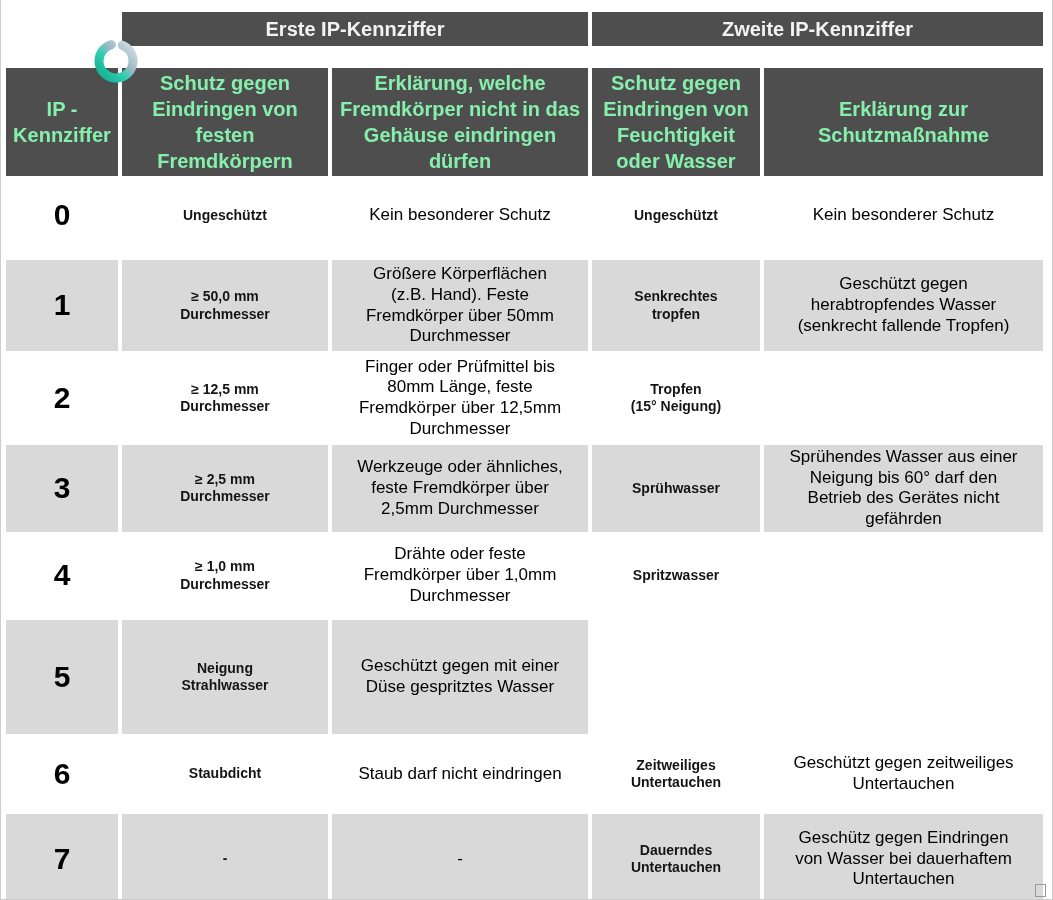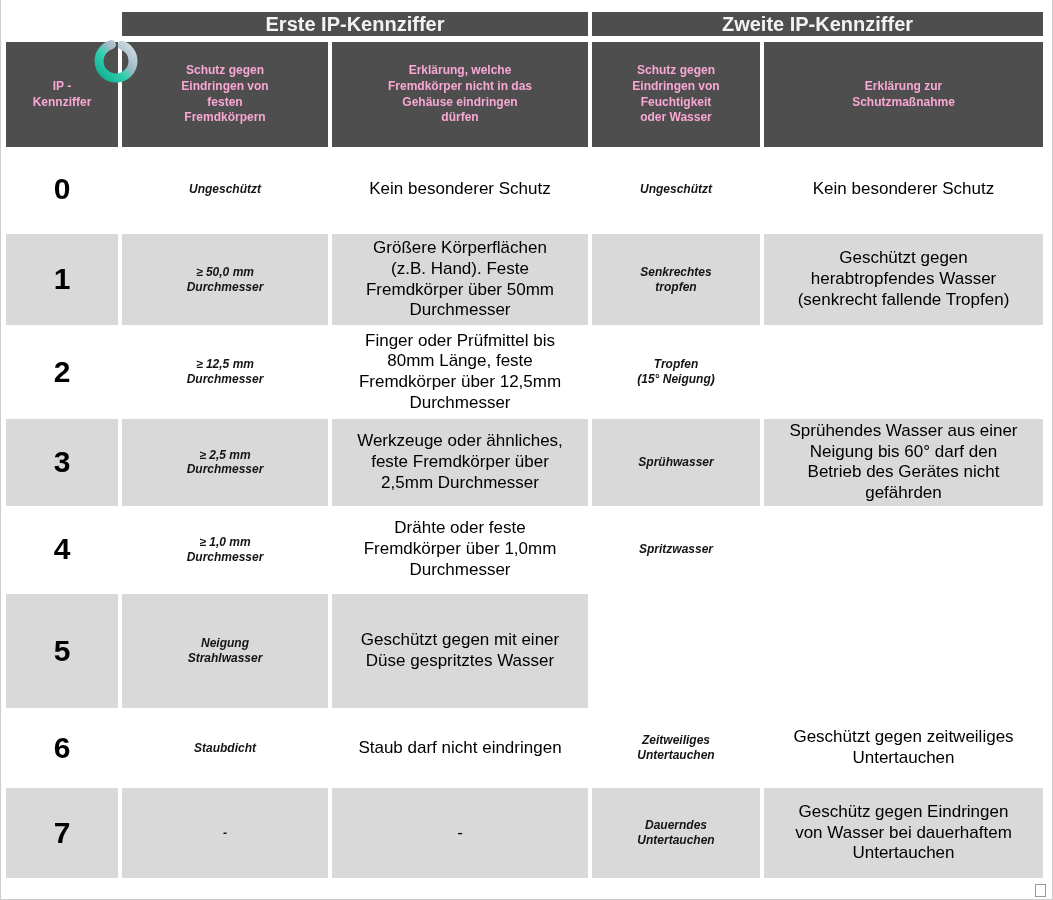--- a/index.html
+++ b/index.html
@@ -26,48 +26,48 @@
   .cell {
     display:flex; align-items:center; justify-content:center;
     text-align:center;
     white-space:pre-line;
     line-height:1.22;
     padding:2px 4px;
     box-sizing:border-box;
   }
 
   
-  .banner { height:24px; margin-bottom:6px; }
+  .banner { height:34px; margin-bottom:22px; }
   .bcell {
     background:#4e4e4e; color:#f2f2f2;
     font-weight:700; font-size:20px;
     display:flex; align-items:center; justify-content:center;
   }
   .bcell.first  { grid-column:2 / 4; }
   .bcell.second { grid-column:4 / 6; }
 
   
   .rh { height:105px; }
   .rh .cell {
-    background:#4e4e4e; color:#f9a8d4;
-    font-weight:700; font-size:12px; line-height:1.3;
+    background:#4e4e4e; color:#86efac;
+    font-weight:700; font-size:20px; line-height:1.3;
   }
 
   
   .r0{height:85px}.r1{height:95px}.r2{height:90px}.r3{height:90px}
   .r4{height:85px}.r5{height:118px}.r6{height:76px}.r7{height:94px}
 
   .g .cell {
     background:#d9d9d9;
     border-top:2px solid #ffffff;
     border-bottom:2px solid #ffffff;
   }
 
   .digit  { font-size:30px; font-weight:700; color:#000000; }
-  .blabel { font-size:12px; font-weight:700; color:#141414;font-style:italic; }
+  .blabel { font-size:14px; font-weight:700; color:#141414; }
   .expl   { font-size:17px; color:#000000; }
 
   .ring-icon { position:absolute; left:92px; top:36px; width:46px; height:50px; }
 
   .corner-square {
     position:absolute; right:6px; bottom:2px;
     width:9px; height:11px;
     border:1px solid #999999;
     background:transparent;
   }

